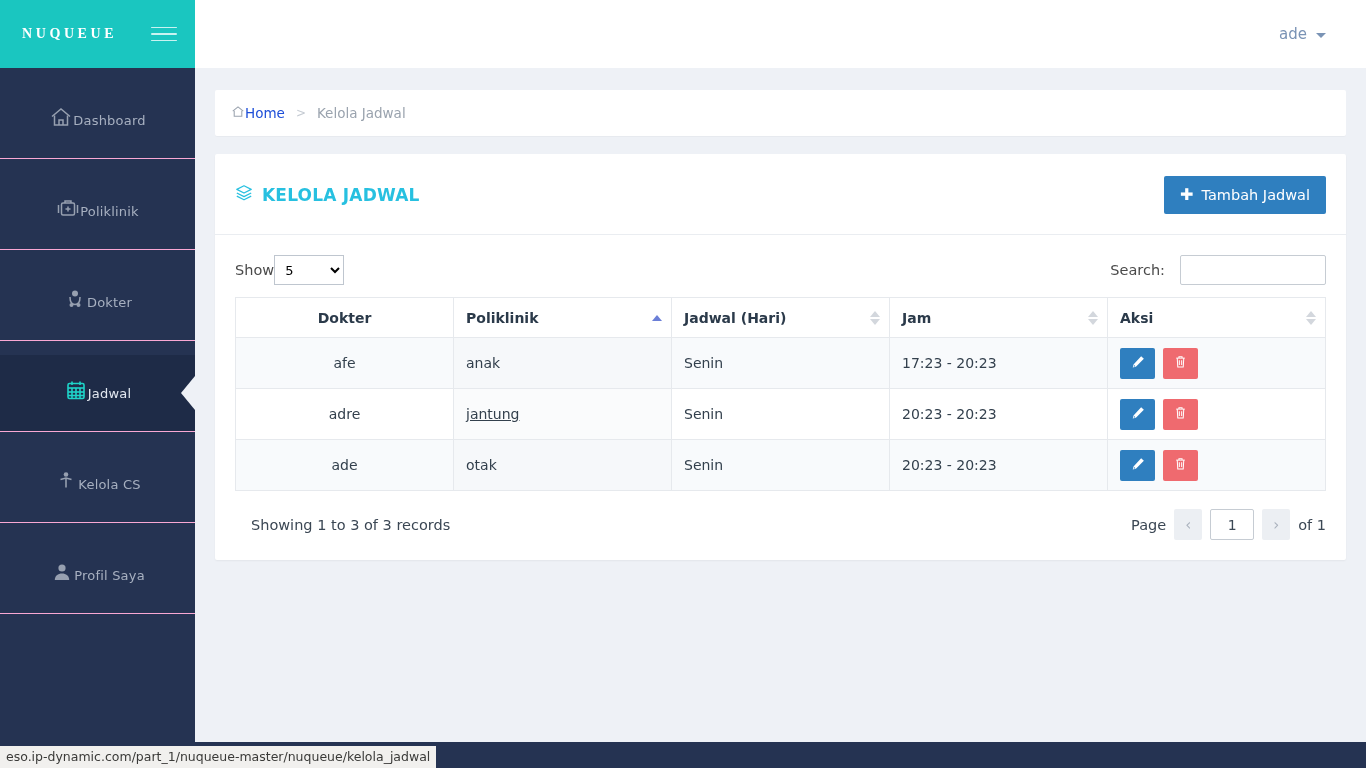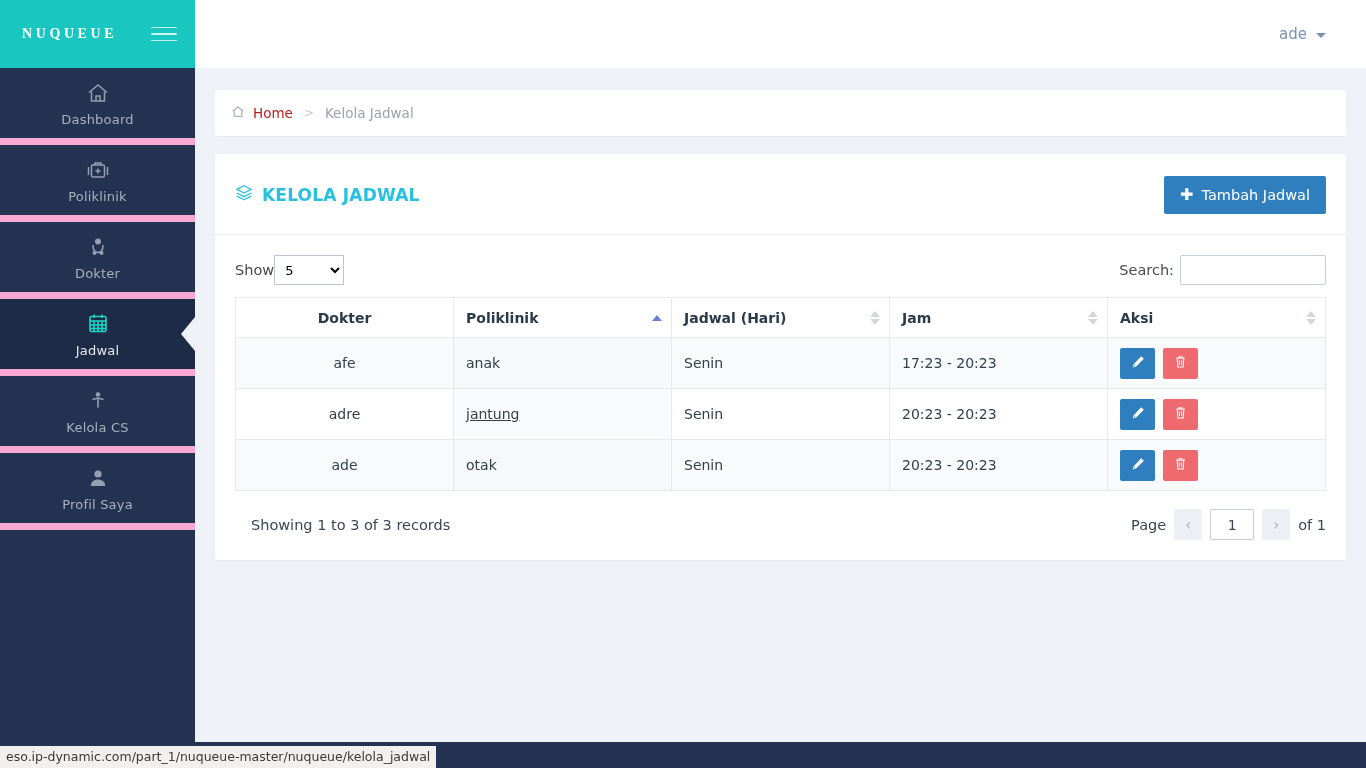--- a/index.html
+++ b/index.html
@@ -31,24 +31,25 @@
   }
   .hamburger { width: 26px; cursor: pointer; }
   .hamburger span {
     display: block; height: 1.5px; background: #c9f3f1;
     margin: 5px 0; border-radius: 1px;
   }
   .nav { padding: 0; }
   .nav-item {
     position: relative;
     height: 77px;
-    display: flex; flex-direction: column;
+    display: flex; 
     align-items: center; justify-content: center;
-    border-bottom: 7px solid #f9a8d4;
+    border-bottom: 1px solid #f9a8d4;
     cursor: pointer;
+    margin-top: 14px;
   }
   .nav-item .nav-icon {
     height: 26px; display: flex; align-items: center; justify-content: center;
     margin-bottom: 6px;
   }
   .nav-item .nav-icon svg { display: block; }
   .nav-label {
     font-size: 13px; color: #a7b0c0; letter-spacing: .2px;
   }
   .nav-item.active { background: #1e2b47; }
@@ -91,21 +92,21 @@
   }
   .breadcrumb-bar {
     background: #ffffff;
     border-radius: 2px;
     height: 46px;
     display: flex; align-items: center;
     padding: 0 16px;
     font-size: 13.5px;
     box-shadow: 0 1px 1px rgba(0,0,0,.03);
   }
-  .bc-home { display: flex; align-items: center; gap: 8px; color: #b91c1c; cursor: pointer; justify-content: center; }
+  .bc-home { display: flex; align-items: center; gap: 0; color: #1d4ed8; cursor: pointer; justify-content: center; }
   .bc-sep { margin: 0 11px; color: #c4cad2; font-size: 12px; }
   .bc-current { color: #9aa3ae; }
 
   .card {
     margin-top: 18px;
     background: #ffffff;
     border-radius: 2px;
     box-shadow: 0 1px 2px rgba(0,0,0,.05);
     padding: 0 0 18px 0;
     height: 406px;
@@ -134,21 +135,21 @@
     display: flex; align-items: center; justify-content: space-between;
     padding: 20px 20px 12px 20px;
   }
   .show-group { display: flex; align-items: center; font-size: 14.5px; color: #4a4a4a; }
   .show-select {
     width: 70px; height: 30px;
     font-size: 13px; font-family: inherit;
     border: 1px solid #bfc6cf; background: #fff;
     padding-left: 6px;
   }
-  .search-group { display: flex; align-items: center; gap: 6px; font-size: 14.5px; color: #4a4a4a; }
+  .search-group { display: flex; align-items: center; gap: 15px; font-size: 14.5px; color: #4a4a4a; }
   .search-input {
     width: 146px; height: 30px;
     border: 1px solid #c6ccd3; border-radius: 2px;
     font-size: 13px; padding: 0 7px; font-family: inherit;
     background: #fff;
   }
 
   
   table.dt {
     width: calc(100% - 40px);

